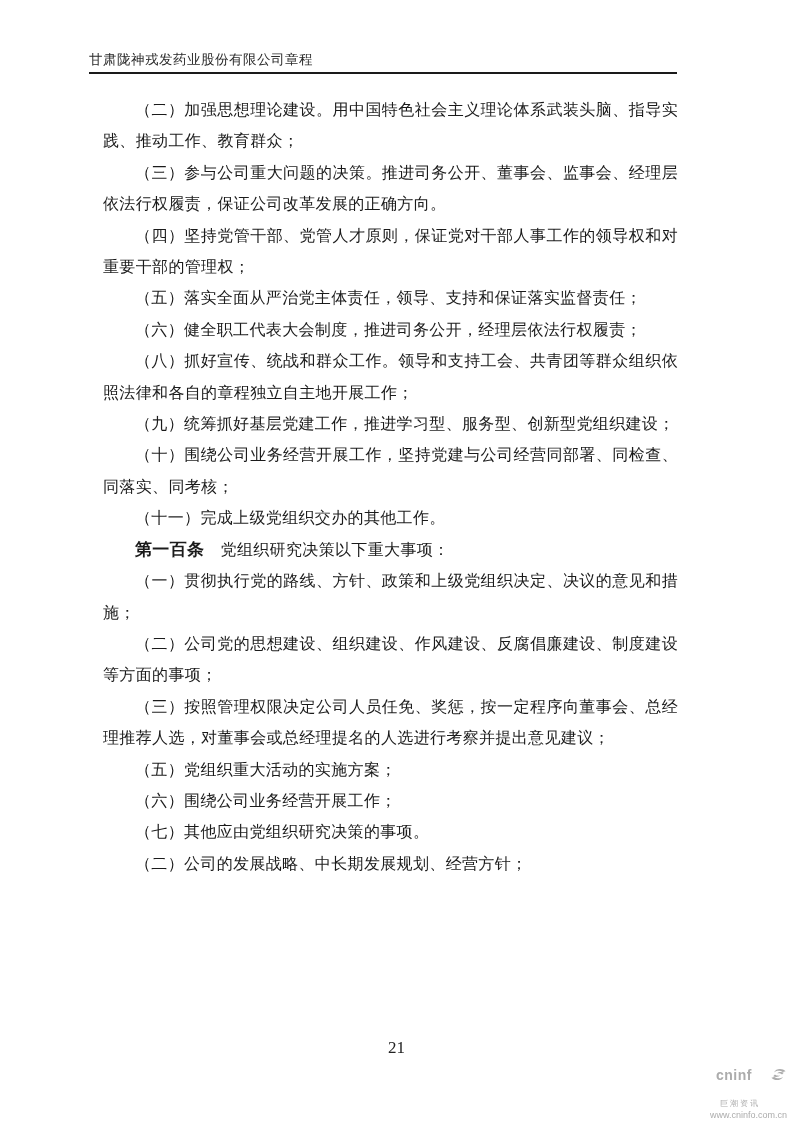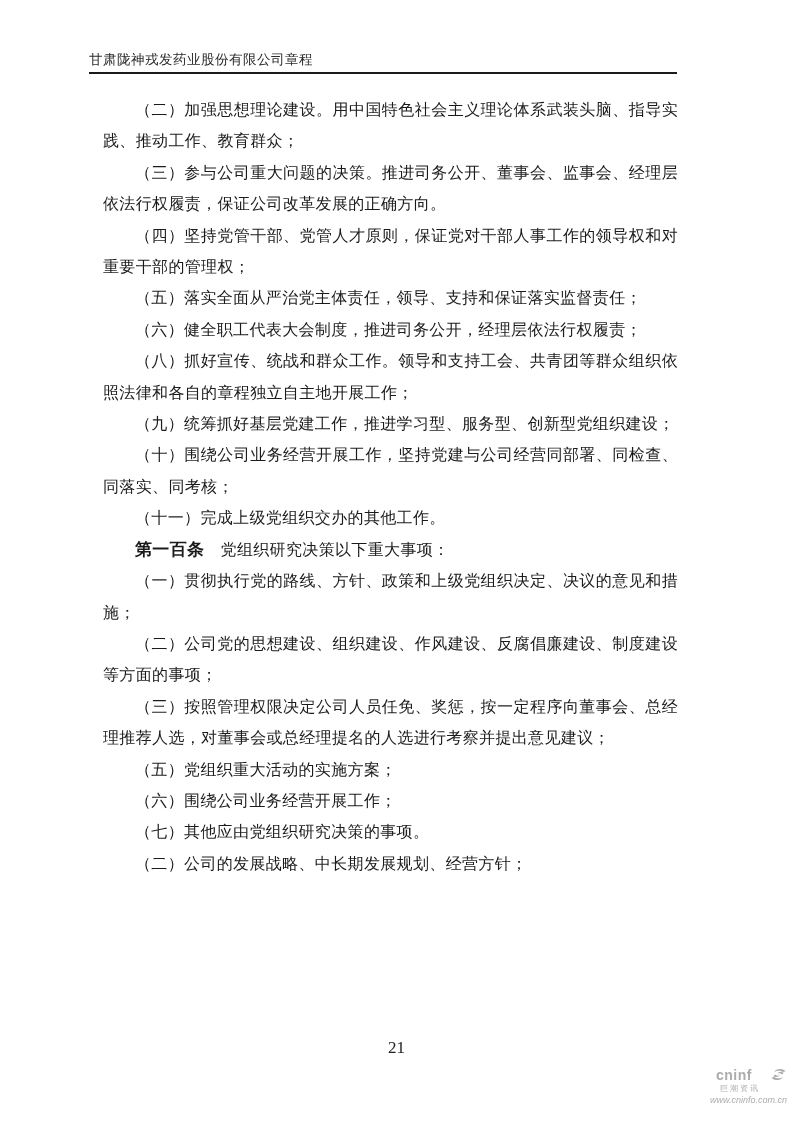--- a/index.html
+++ b/index.html
@@ -91,28 +91,27 @@
     font-size: 14px;
     font-weight: bold;
     letter-spacing: 0.5px;
   }
   .wm-icon svg {
     display: block;
   }
   .wm-cn {
     font-size: 8px;
     letter-spacing: 2px;
-    margin-top: 2px;
+    margin-top: 17px;
     padding-left: 10px;
   }
   .wm-url {
     font-size: 9px;
     margin-top: 3px;
     white-space: nowrap;
-    font-style: italic;
   }
 </style>
 </head>
 <body>
 
 <div class="page">
 
   <div class="header">
     <span class="header-title">甘肃陇神戎发药业股份有限公司章程</span>
     <div class="header-rule"></div>

